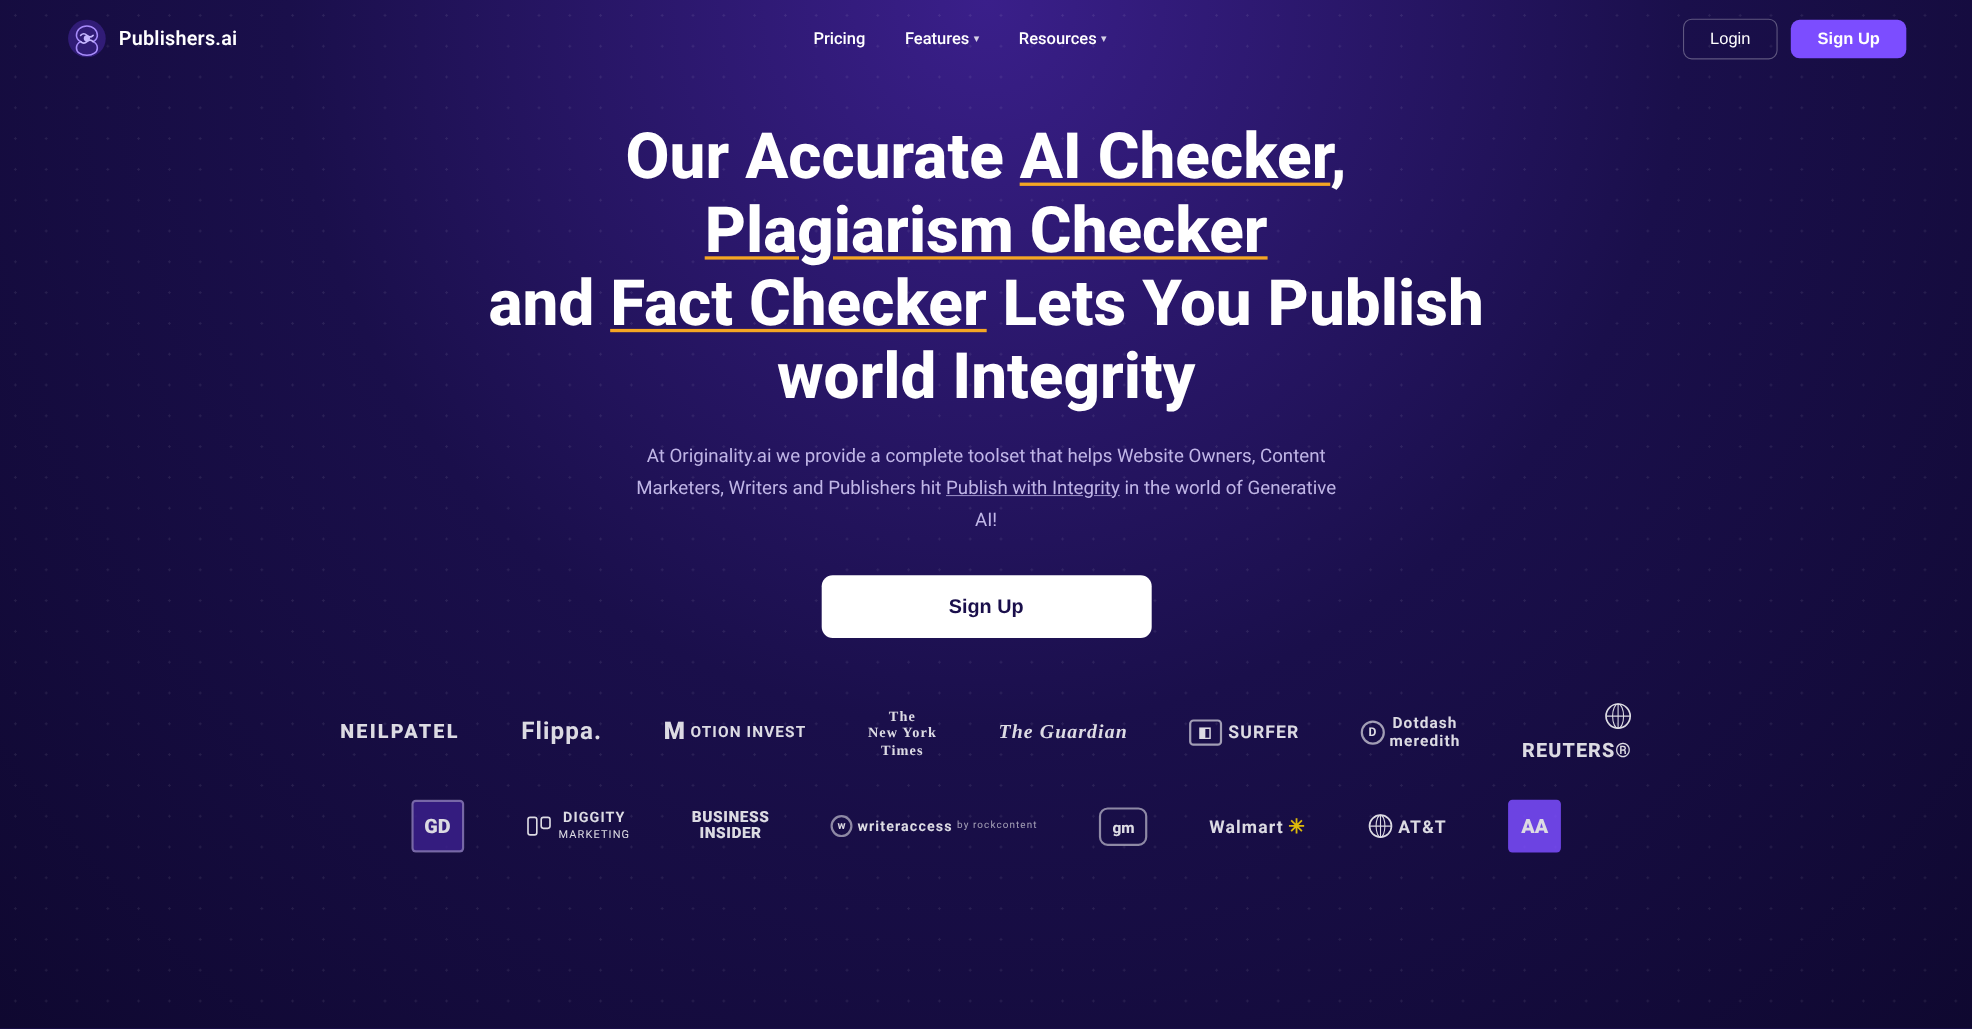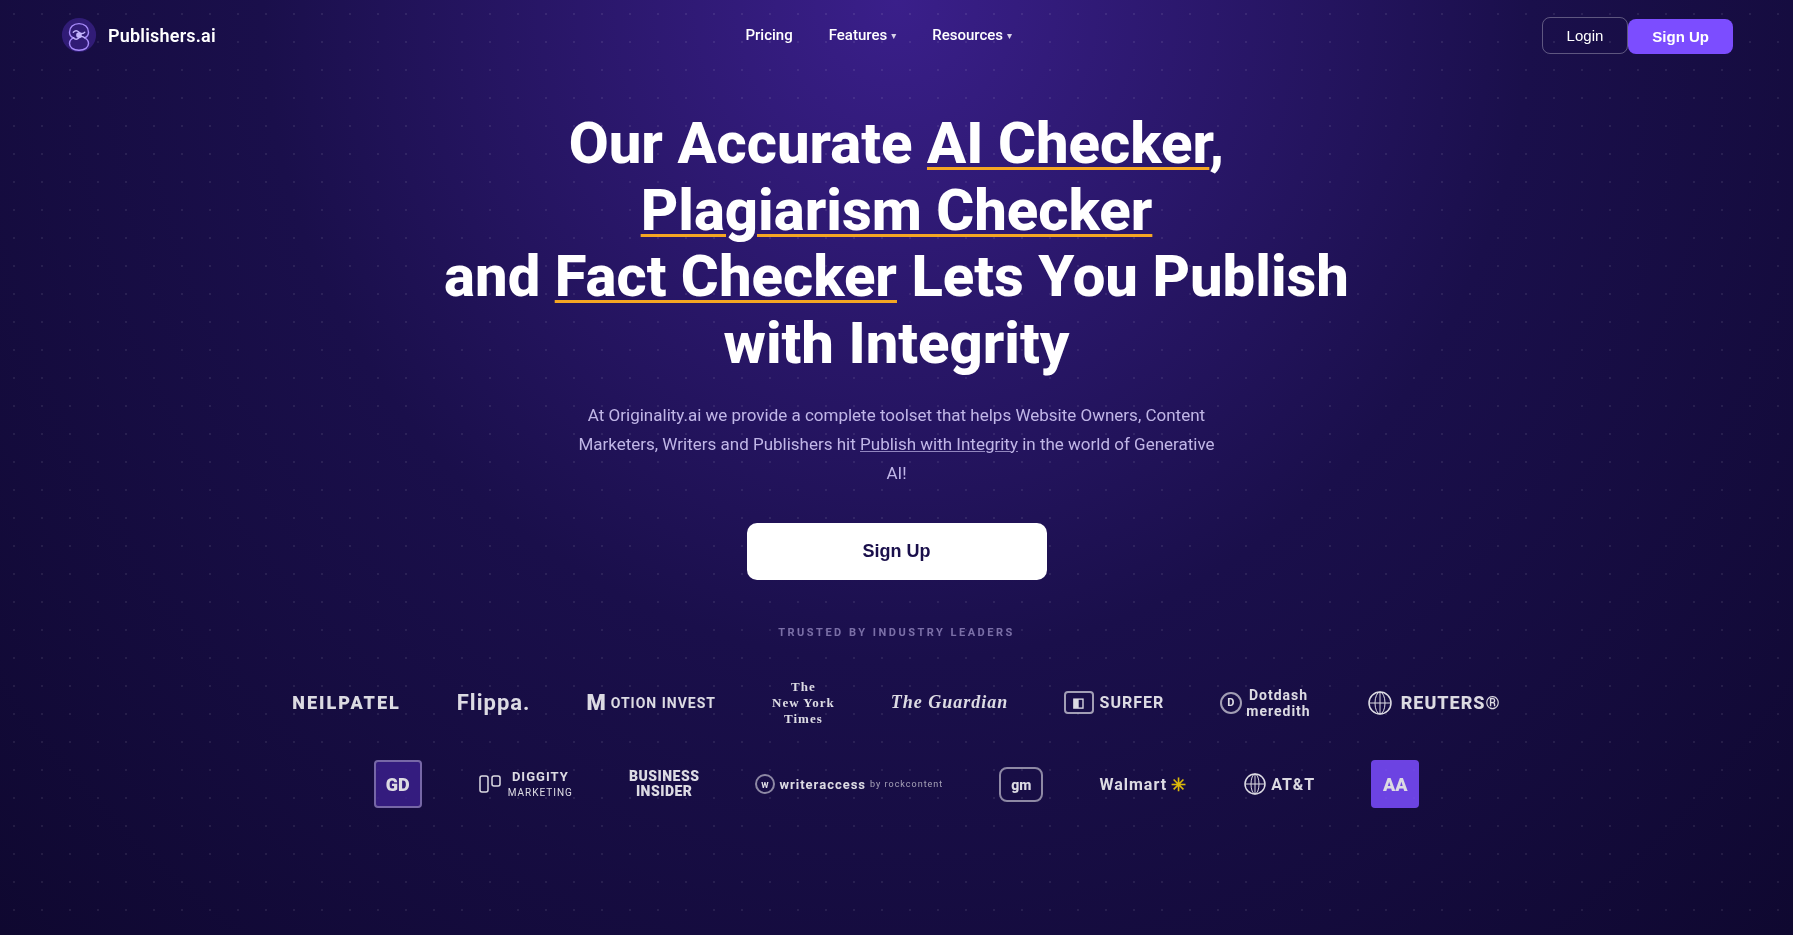--- a/index.html
+++ b/index.html
@@ -75,21 +75,22 @@
       transition: background 0.2s;
     }
 
     .chevron-icon {
       font-size: 10px;
       opacity: 0.8;
     }
 
     .nav-actions {
       display: flex;
-      align-items: flex-end;
+      align-items: center;
+      gap: 12px;
     }
 
     .btn-login {
       background: transparent;
       border: 1.5px solid rgba(255,255,255,0.3);
       color: #fff;
       padding: 9px 24px;
       border-radius: 8px;
       font-size: 15px;
       font-weight: 500;
@@ -325,34 +326,33 @@
       <button class="btn-login">Login</button>
       <button class="btn-signup-nav">Sign Up</button>
     </div>
   </nav>
 
   <section class="hero">
 
 
     <h1 class="hero-title">
       <span>Our Accurate </span><span class="underline-yellow">AI Checker</span><span>, </span><span class="underline-yellow">Plagiarism Checker</span><br>
-      <span>and </span><span class="underline-yellow">Fact Checker</span><span> Lets You Publish with Integrity</span>
+      <span>and </span><span class="underline-yellow">Fact Checker</span><span> Lets You Publish world Integrity</span>
     </h1>
 
     <p class="hero-subtitle">
       <span>At Originality.ai we provide a complete toolset that helps Website Owners, Content Marketers, Writers and Publishers hit </span><span class="link-underline">Publish with Integrity</span><span> in the world of Generative AI!</span>
     </p>
 
     <button class="btn-signup-hero">Sign Up</button>
 
 
   </section>
 
   <section class="trusted-section">
-    <div class="trusted-label">TRUSTED BY INDUSTRY LEADERS</div>
 
     <div class="logos-grid">
 
       <div class="logos-row">
 
         <div class="logo-item">
           <span class="logo-text-brand logo-neilpatel">NEILPATEL</span>
         </div>
 
         <div class="logo-item">
@@ -380,21 +380,21 @@
         </div>
 
         <div class="logo-item">
           <span class="logo-text-brand logo-dotdash">
             <span style="border:2px solid rgba(255,255,255,0.7);border-radius:50%;width:22px;height:22px;display:inline-flex;align-items:center;justify-content:center;font-size:11px;">D</span>
             Dotdash<br>meredith
           </span>
         </div>
 
         <div class="logo-item">
-          <span class="logo-text-brand" style="display:flex;align-items:center;gap:8px;">
+          <span class="logo-text-brand" style="display:flex;align-items:flex-end;gap:8px;flex-direction:column;">
             <svg width="26" height="26" viewBox="0 0 26 26">
               <circle cx="13" cy="13" r="11" fill="none" stroke="white" stroke-width="1.5"></circle>
               <line x1="13" y1="2" x2="13" y2="24" stroke="white" stroke-width="1"></line>
               <line x1="2" y1="13" x2="24" y2="13" stroke="white" stroke-width="1"></line>
               <ellipse cx="13" cy="13" rx="5" ry="11" fill="none" stroke="white" stroke-width="1"></ellipse>
             </svg>
             <span style="font-size:18px;font-weight:800;letter-spacing:1px;">REUTERS®</span>
           </span>
         </div>
 

